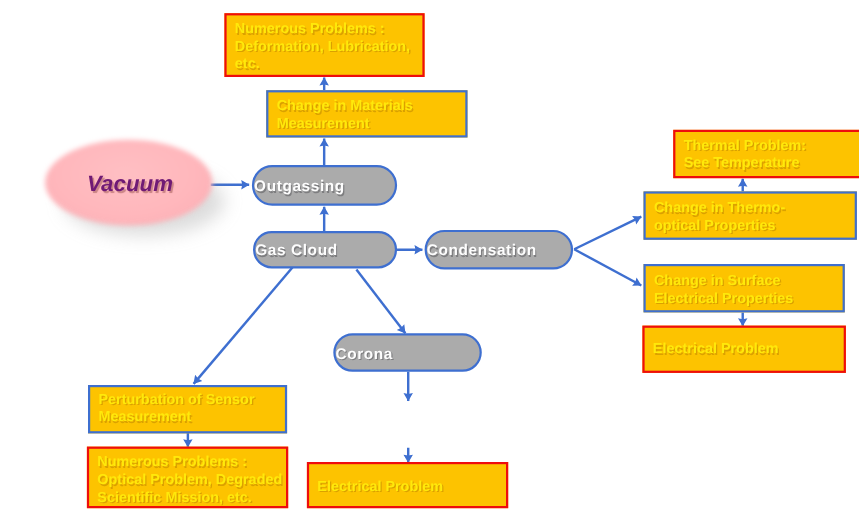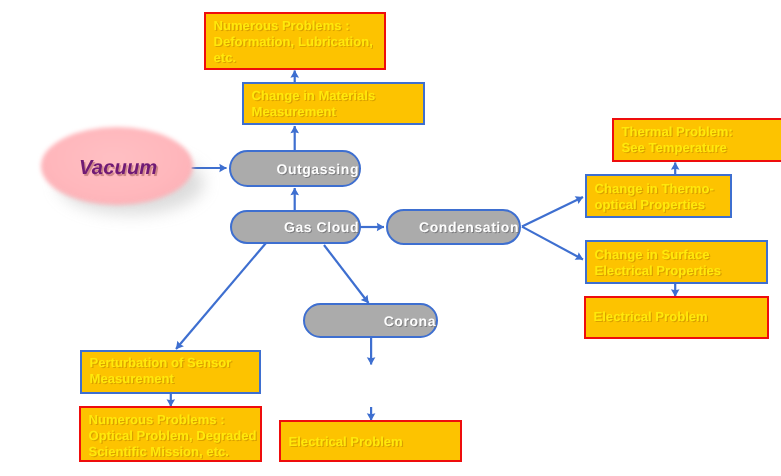--- a/index.html
+++ b/index.html
@@ -16,21 +16,21 @@
   .obox.blue{border:2.2px solid #3E6FD0;}
   .obox .lines{position:absolute;left:7.5px;top:3.8px;opacity:0.999;
      color:#FFE90A;font-weight:bold;font-size:13.1px;line-height:16px;
      letter-spacing:0px;white-space:nowrap;
      text-shadow:1.2px 1.4px 0.6px rgba(205,150,0,.75);}
 
   
   .obox.blue .lines{top:3.6px;}
   #b-thermo .lines,#b-surface .lines{top:4.6px;}
   .pill{position:absolute;box-sizing:border-box;background:#ABABAB;border:2.4px solid #3E6FD0;
-        border-radius:999px;display:flex;align-items:center;justify-content:flex-end;}
+        border-radius:999px;display:flex;align-items:center;justify-content:flex-start;}
   .pill span{color:#FDFDFD;opacity:0.999;font-weight:bold;font-size:14px;letter-spacing:0.55px;
         text-shadow:1px 1.3px 0.5px rgba(120,120,122,.9);}
 
   
   #vacuum-shadow{position:absolute;border-radius:50%;
      background:rgba(140,140,140,0.30);filter:blur(8px);}
   #vacuum-ellipse{position:absolute;border-radius:50%;
      background:radial-gradient(ellipse at 48% 40%, #FFBFC3 0%, #FFB7BC 55%, #FCB0B6 85%, rgba(252,176,182,0.92) 96%, rgba(255,255,255,0) 100%);
      filter:blur(2.2px);}
   #vacuum-label{position:absolute;color:#701a75;font-weight:bold;font-style:italic;
@@ -97,21 +97,21 @@
   <div class="pill" style="left:303px;top:303px;width:135px;height:35px;">
     <span>Corona</span>
   </div>
 
   <div class="obox red" style="left:612px;top:118px;width:185px;height:44px;">
     <div class="lines">
       <div>Thermal Problem:</div>
       <div>See Temperature</div>
     </div>
   </div>
-  <div class="obox blue" id="b-thermo" style="left:585px;top:174px;width:147px;height:44px;">
+  <div class="obox blue" id="b-thermo" style="left:585px;top:174px;width:194px;height:44px;">
     <div class="lines">
       <div>Change in Thermo-</div>
       <div>optical Properties</div>
     </div>
   </div>
   <div class="obox blue" id="b-surface" style="left:585px;top:240px;width:183px;height:44px;">
     <div class="lines">
       <div>Change in Surface</div>
       <div>Electrical Properties</div>
     </div>

